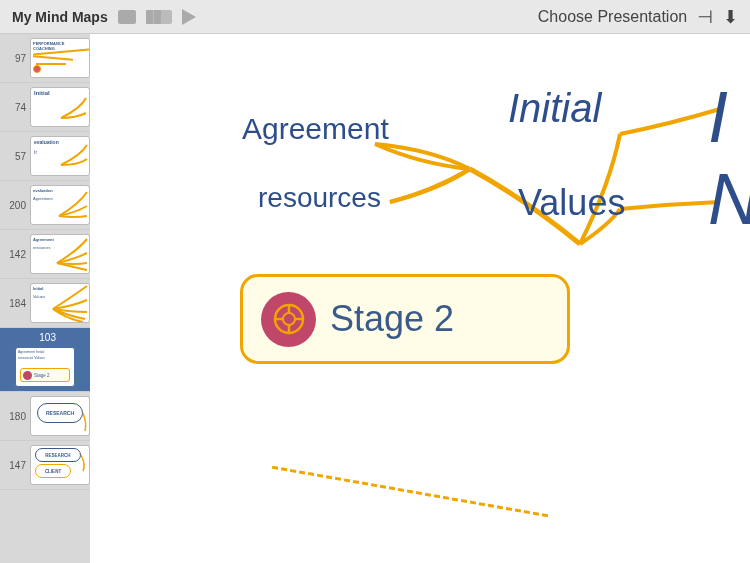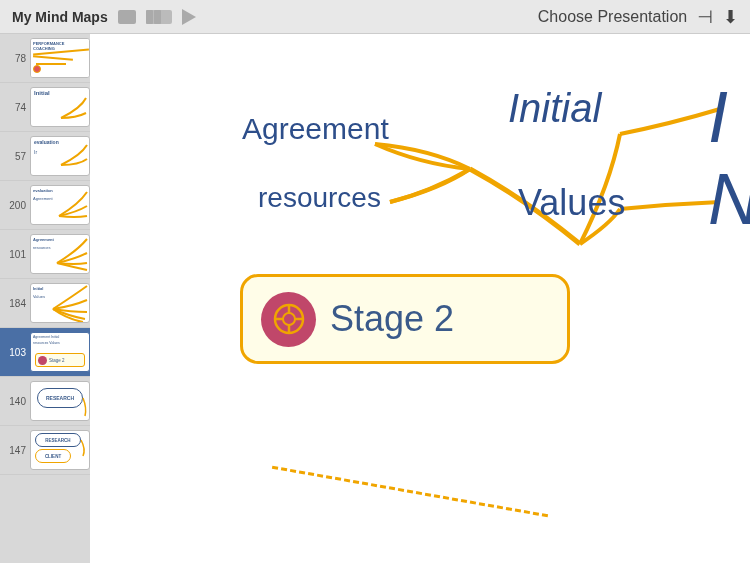--- a/index.html
+++ b/index.html
@@ -72,20 +72,21 @@
     .slide-item {
       display: flex;
       align-items: center;
       padding: 4px 4px;
       cursor: pointer;
       border-bottom: 1px solid #ccc;
       gap: 4px;
     }
     .slide-item.active {
       background: #4a6fa5;
+      flex-direction: column;
     }
     .slide-number {
       font-size: 10px;
       color: #555;
       min-width: 22px;
       text-align: right;
     }
     .slide-item.active .slide-number {
       color: #fff;
     }
@@ -196,21 +197,21 @@
     <span class="icon-arrow" style="font-size:18px;color:#444;">⊣</span>
     <span class="icon-arrow" style="font-size:18px;color:#444;">⬇</span>
   </div>
 </div>
 
 <div id="main-layout">
 
   <div id="sidebar">
 
     <div class="slide-item">
-      <span class="slide-number">78</span>
+      <span class="slide-number">97</span>
       <div class="slide-thumb">
         <div class="thumb-content" style="background:#fff;">
           <span style="position:absolute;top:2px;left:2px;font-size:4px;color:#3a5a8a;font-weight:bold;">PERFORMANCE<br>COACHING</span>
           <div style="position:absolute;top:12px;left:2px;width:56px;height:1.5px;background:#f0a500;transform:rotate(-5deg);"></div>
           <div style="position:absolute;top:18px;left:2px;width:40px;height:1.5px;background:#f0a500;transform:rotate(5deg);"></div>
           <div style="position:absolute;top:24px;left:5px;width:30px;height:1.5px;background:#f0a500;"></div>
           <div style="position:absolute;bottom:4px;left:2px;width:8px;height:8px;background:#e05555;border-radius:50%;border:1.5px solid #f0a500;"></div>
         </div>
       </div>
     </div>
@@ -251,21 +252,21 @@
           <svg width="58" height="38" style="position:absolute;top:0;left:0;">
             <path d="M 28 30 Q 48 18 56 6" stroke="#f0a500" stroke-width="2" fill="none"></path>
             <path d="M 28 30 Q 46 26 56 20" stroke="#f0a500" stroke-width="2" fill="none"></path>
             <path d="M 28 30 Q 44 32 56 30" stroke="#f0a500" stroke-width="2" fill="none"></path>
           </svg>
         </div>
       </div>
     </div>
 
     <div class="slide-item">
-      <span class="slide-number">101</span>
+      <span class="slide-number">142</span>
       <div class="slide-thumb">
         <div class="thumb-content">
           <span style="position:absolute;top:2px;left:2px;font-size:4px;color:#3a5a8a;font-weight:bold;">Agreement</span>
           <span style="position:absolute;top:10px;left:2px;font-size:4px;color:#3a5a8a;">resources</span>
           <svg width="58" height="38" style="position:absolute;top:0;left:0;">
             <path d="M 26 28 Q 46 16 56 4" stroke="#f0a500" stroke-width="2" fill="none"></path>
             <path d="M 26 28 Q 44 24 56 18" stroke="#f0a500" stroke-width="2" fill="none"></path>
             <path d="M 26 28 Q 44 30 56 28" stroke="#f0a500" stroke-width="2" fill="none"></path>
             <path d="M 26 28 Q 42 32 56 35" stroke="#f0a500" stroke-width="2" fill="none"></path>
           </svg>
@@ -299,21 +300,21 @@
 
           <div style="position:absolute;bottom:4px;left:4px;width:50px;height:14px;background:#fffde8;border:1.5px solid #f0a500;border-radius:3px;display:flex;align-items:center;gap:2px;padding:0 2px;">
             <div style="width:9px;height:9px;background:#c0476a;border-radius:50%;"></div>
             <span style="font-size:4.5px;color:#3a5a8a;">Stage 2</span>
           </div>
         </div>
       </div>
     </div>
 
     <div class="slide-item">
-      <span class="slide-number">140</span>
+      <span class="slide-number">180</span>
       <div class="slide-thumb">
         <div class="thumb-content">
           <div style="position:absolute;top:6px;left:6px;width:46px;height:20px;border:1.5px solid #3a5a8a;border-radius:10px;display:flex;align-items:center;justify-content:center;">
             <span style="font-size:5px;color:#3a5a8a;font-weight:bold;">RESEARCH</span>
           </div>
           <svg width="58" height="38" style="position:absolute;top:0;left:0;">
             <path d="M 52 16 Q 56 26 54 34" stroke="#f0a500" stroke-width="1.5" fill="none"></path>
           </svg>
         </div>
       </div>

